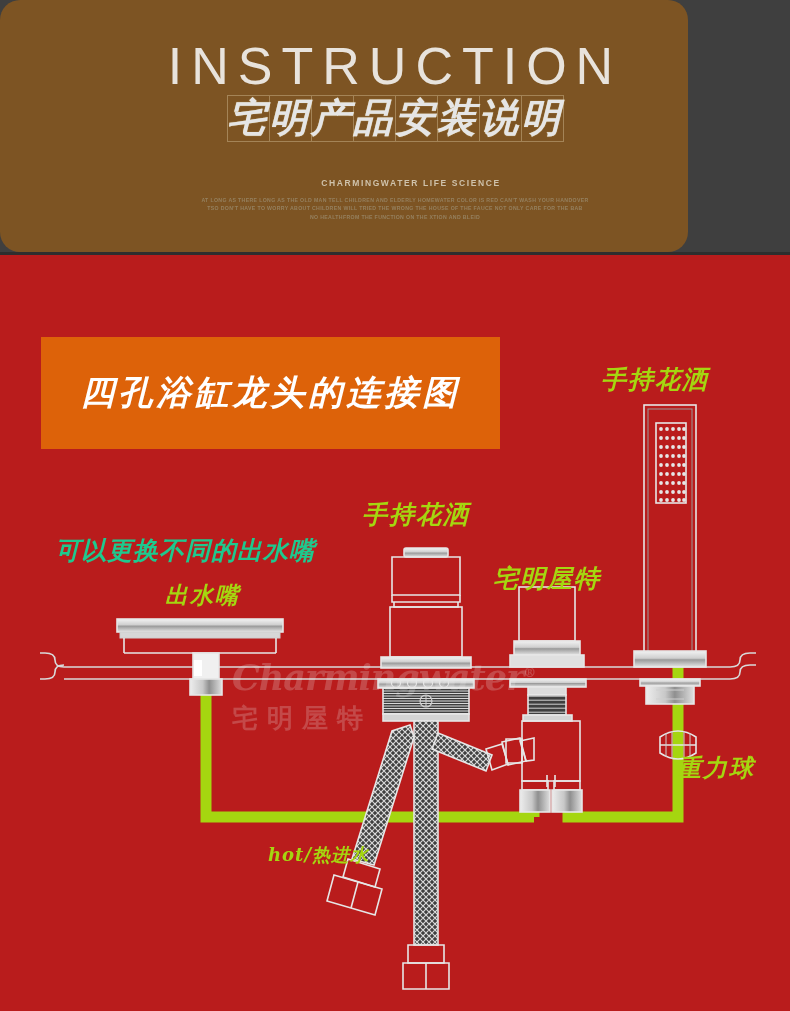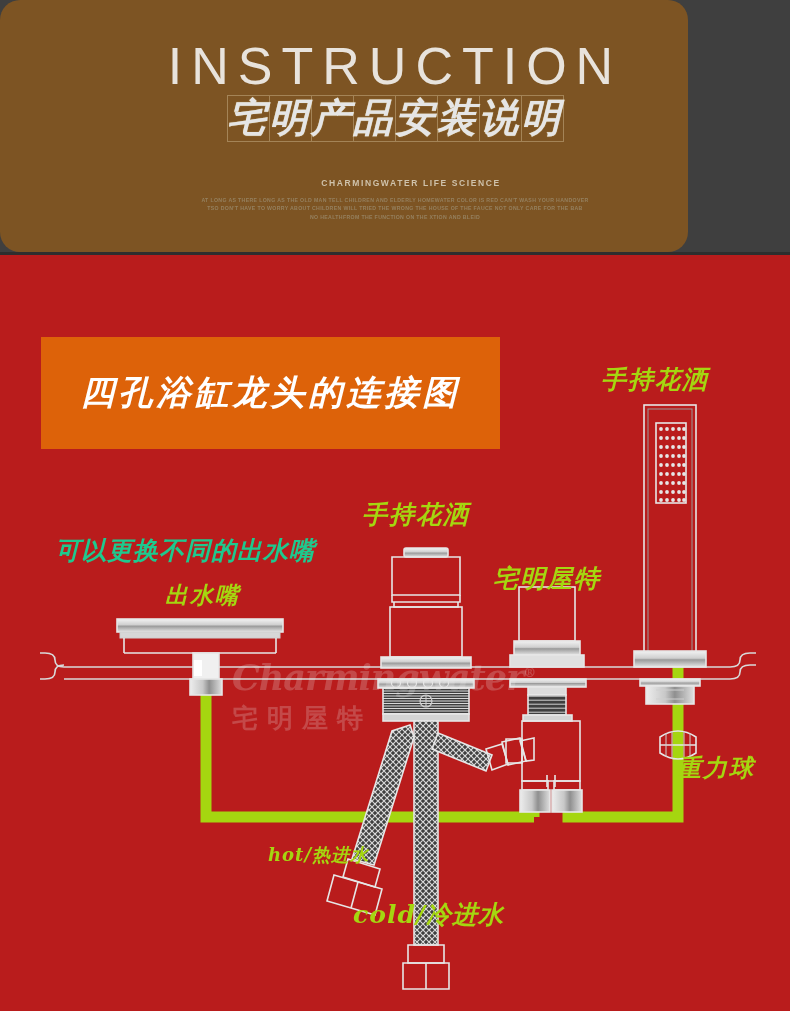--- a/index.html
+++ b/index.html
@@ -356,16 +356,15 @@
       <div class="wm-cn">宅明屋特</div>
     </div>
 
     <div class="lbl lbl-green" id="lbl-shower">手持花洒</div>
     <div class="lbl lbl-green" id="lbl-mixer">手持花洒</div>
     <div class="lbl lbl-teal" id="lbl-spoutalt">可以更换不同的出水嘴</div>
     <div class="lbl lbl-green" id="lbl-diverter">宅明屋特</div>
     <div class="lbl lbl-green" id="lbl-spout">出水嘴</div>
     <div class="lbl lbl-green" id="lbl-gravity">重力球</div>
     <div class="lbl lbl-green" id="lbl-hot">hot/热进水</div>
-    <div class="lbl lbl-green" id="lbl-cold">cold/冷进水</div>
 
   </div>
 </div>
 
 </body></html>

